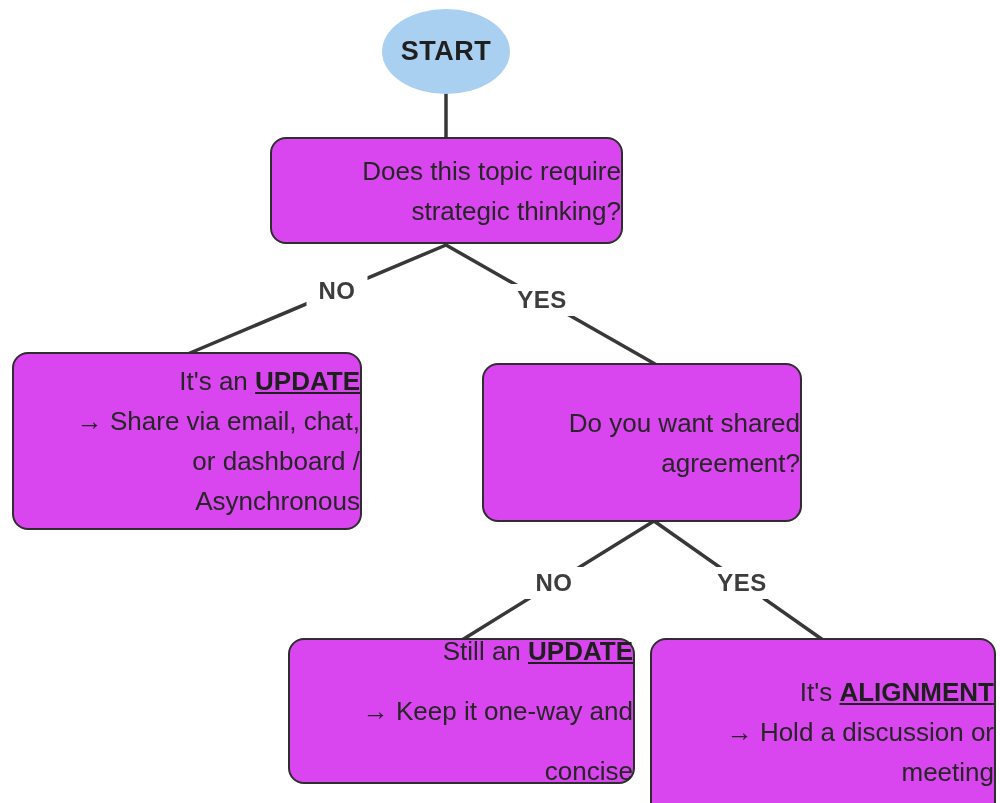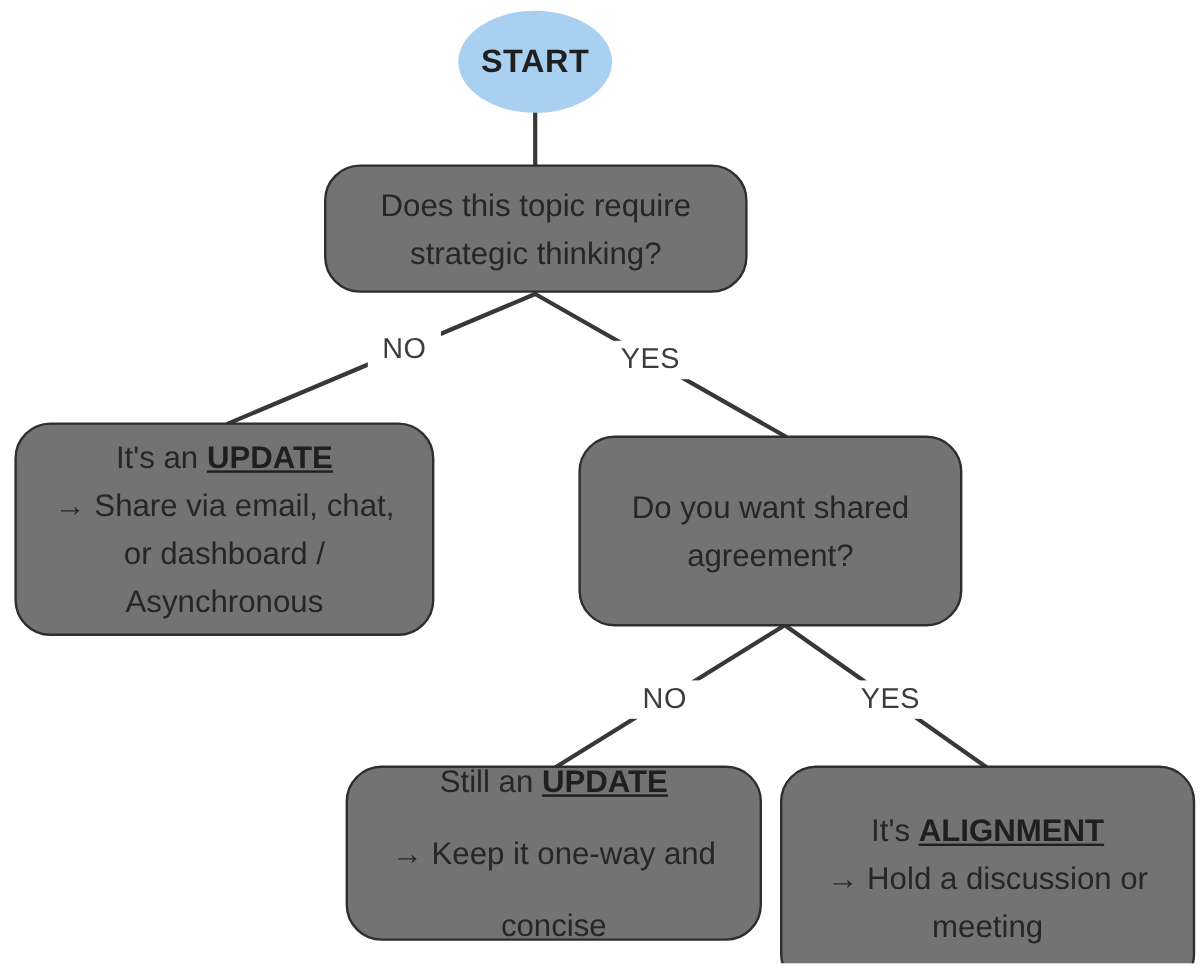--- a/index.html
+++ b/index.html
@@ -38,25 +38,26 @@
     width: 128px;
     height: 85px;
     background: #a9cff1;
     border-radius: 50%;
     font-size: 27px;
     font-weight: 700;
     color: #1f1f1f;
     letter-spacing: 0.5px;
   }
   .box {
-    background: #737373;
+    background: #d946ef;
     border: 2px solid #2e2e2e;
-    border-radius: 30px;
+    border-radius: 16px;
     font-size: 26px;
     line-height: 40px;
+    align-items: flex-end;
   }
   .box .ln {
     white-space: nowrap;
   }
   .box strong {
     font-weight: 700;
     color: #1f1f1f;
     text-decoration: underline;
   }
   .box-q1 {
@@ -89,21 +90,21 @@
     top: 638px;
     width: 346px;
     height: 187px;
   }
   .edge-label {
     position: absolute;
     transform: translate(-50%, -50%);
     background: #ffffff;
     padding: 2px 12px;
     font-size: 24px;
-    font-weight: 400;
+    font-weight: 700;
     color: #3d3d3d;
     letter-spacing: 0.5px;
   }
   .el-q1-no  { left: 337px; top: 291px; }
   .el-q1-yes { left: 542px; top: 300px; }
   .el-q2-no  { left: 554px; top: 583px; }
   .el-q2-yes { left: 742px; top: 583px; }
 </style>
 </head>
 <body>

